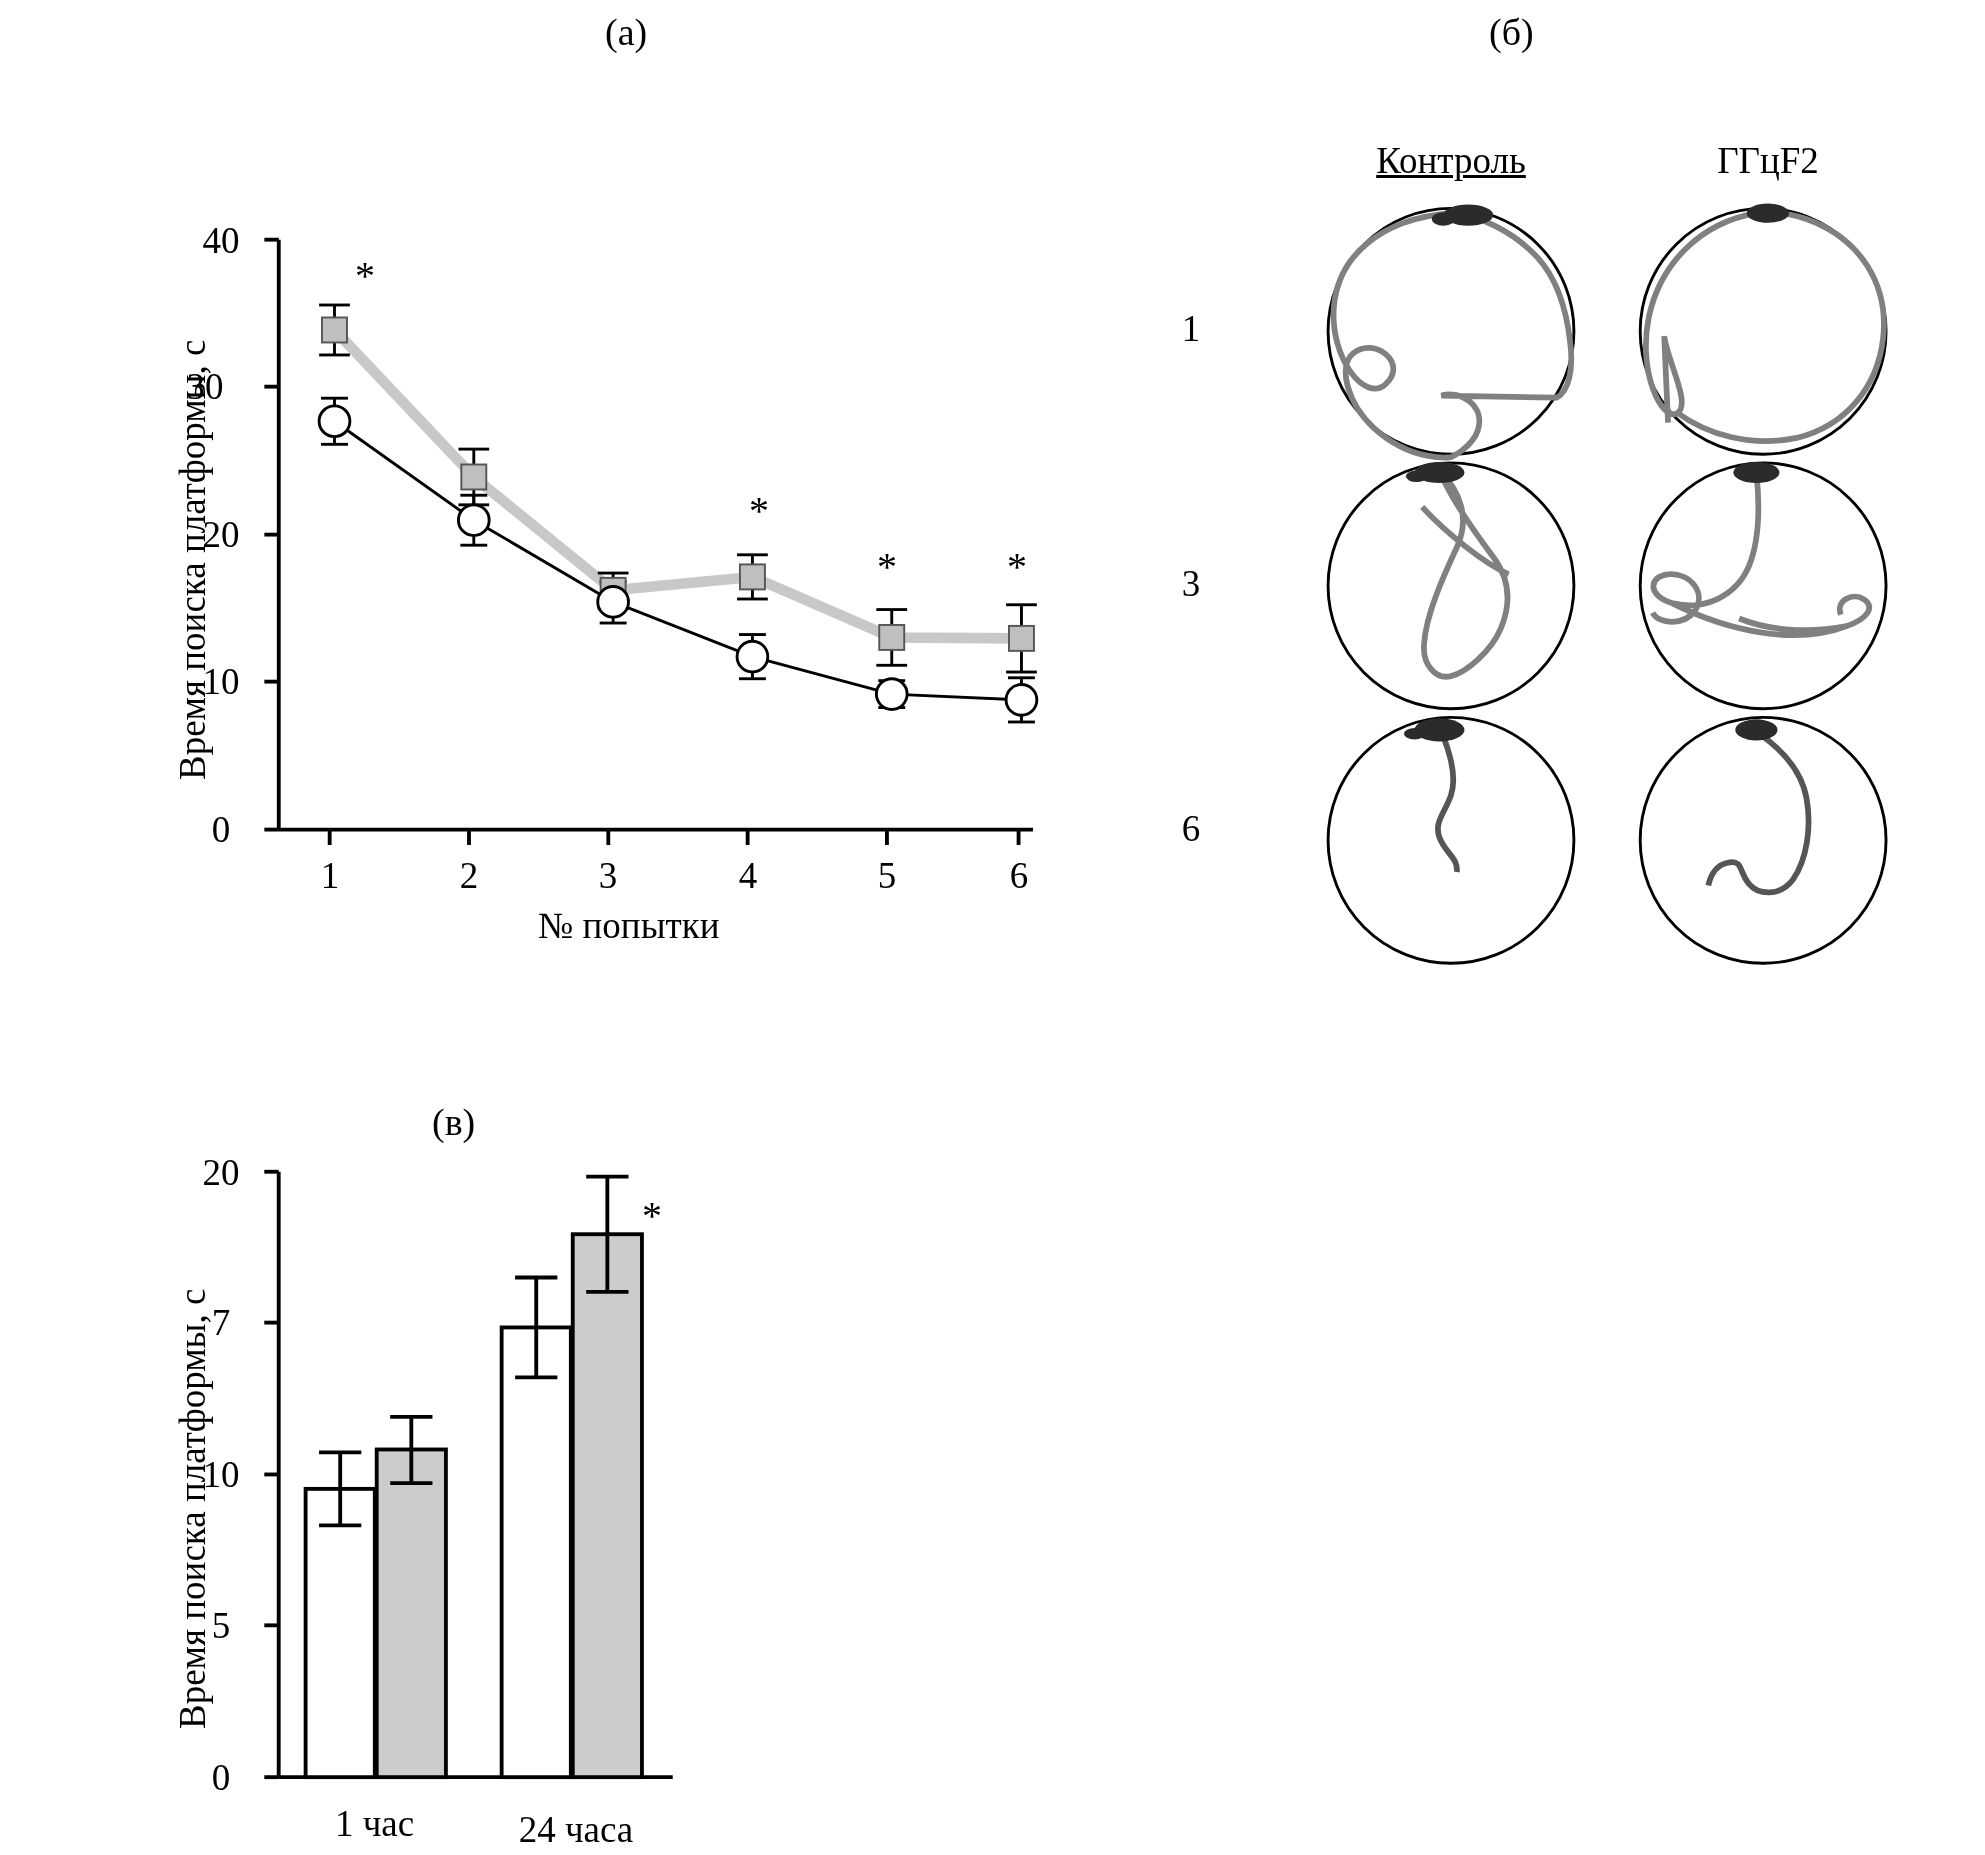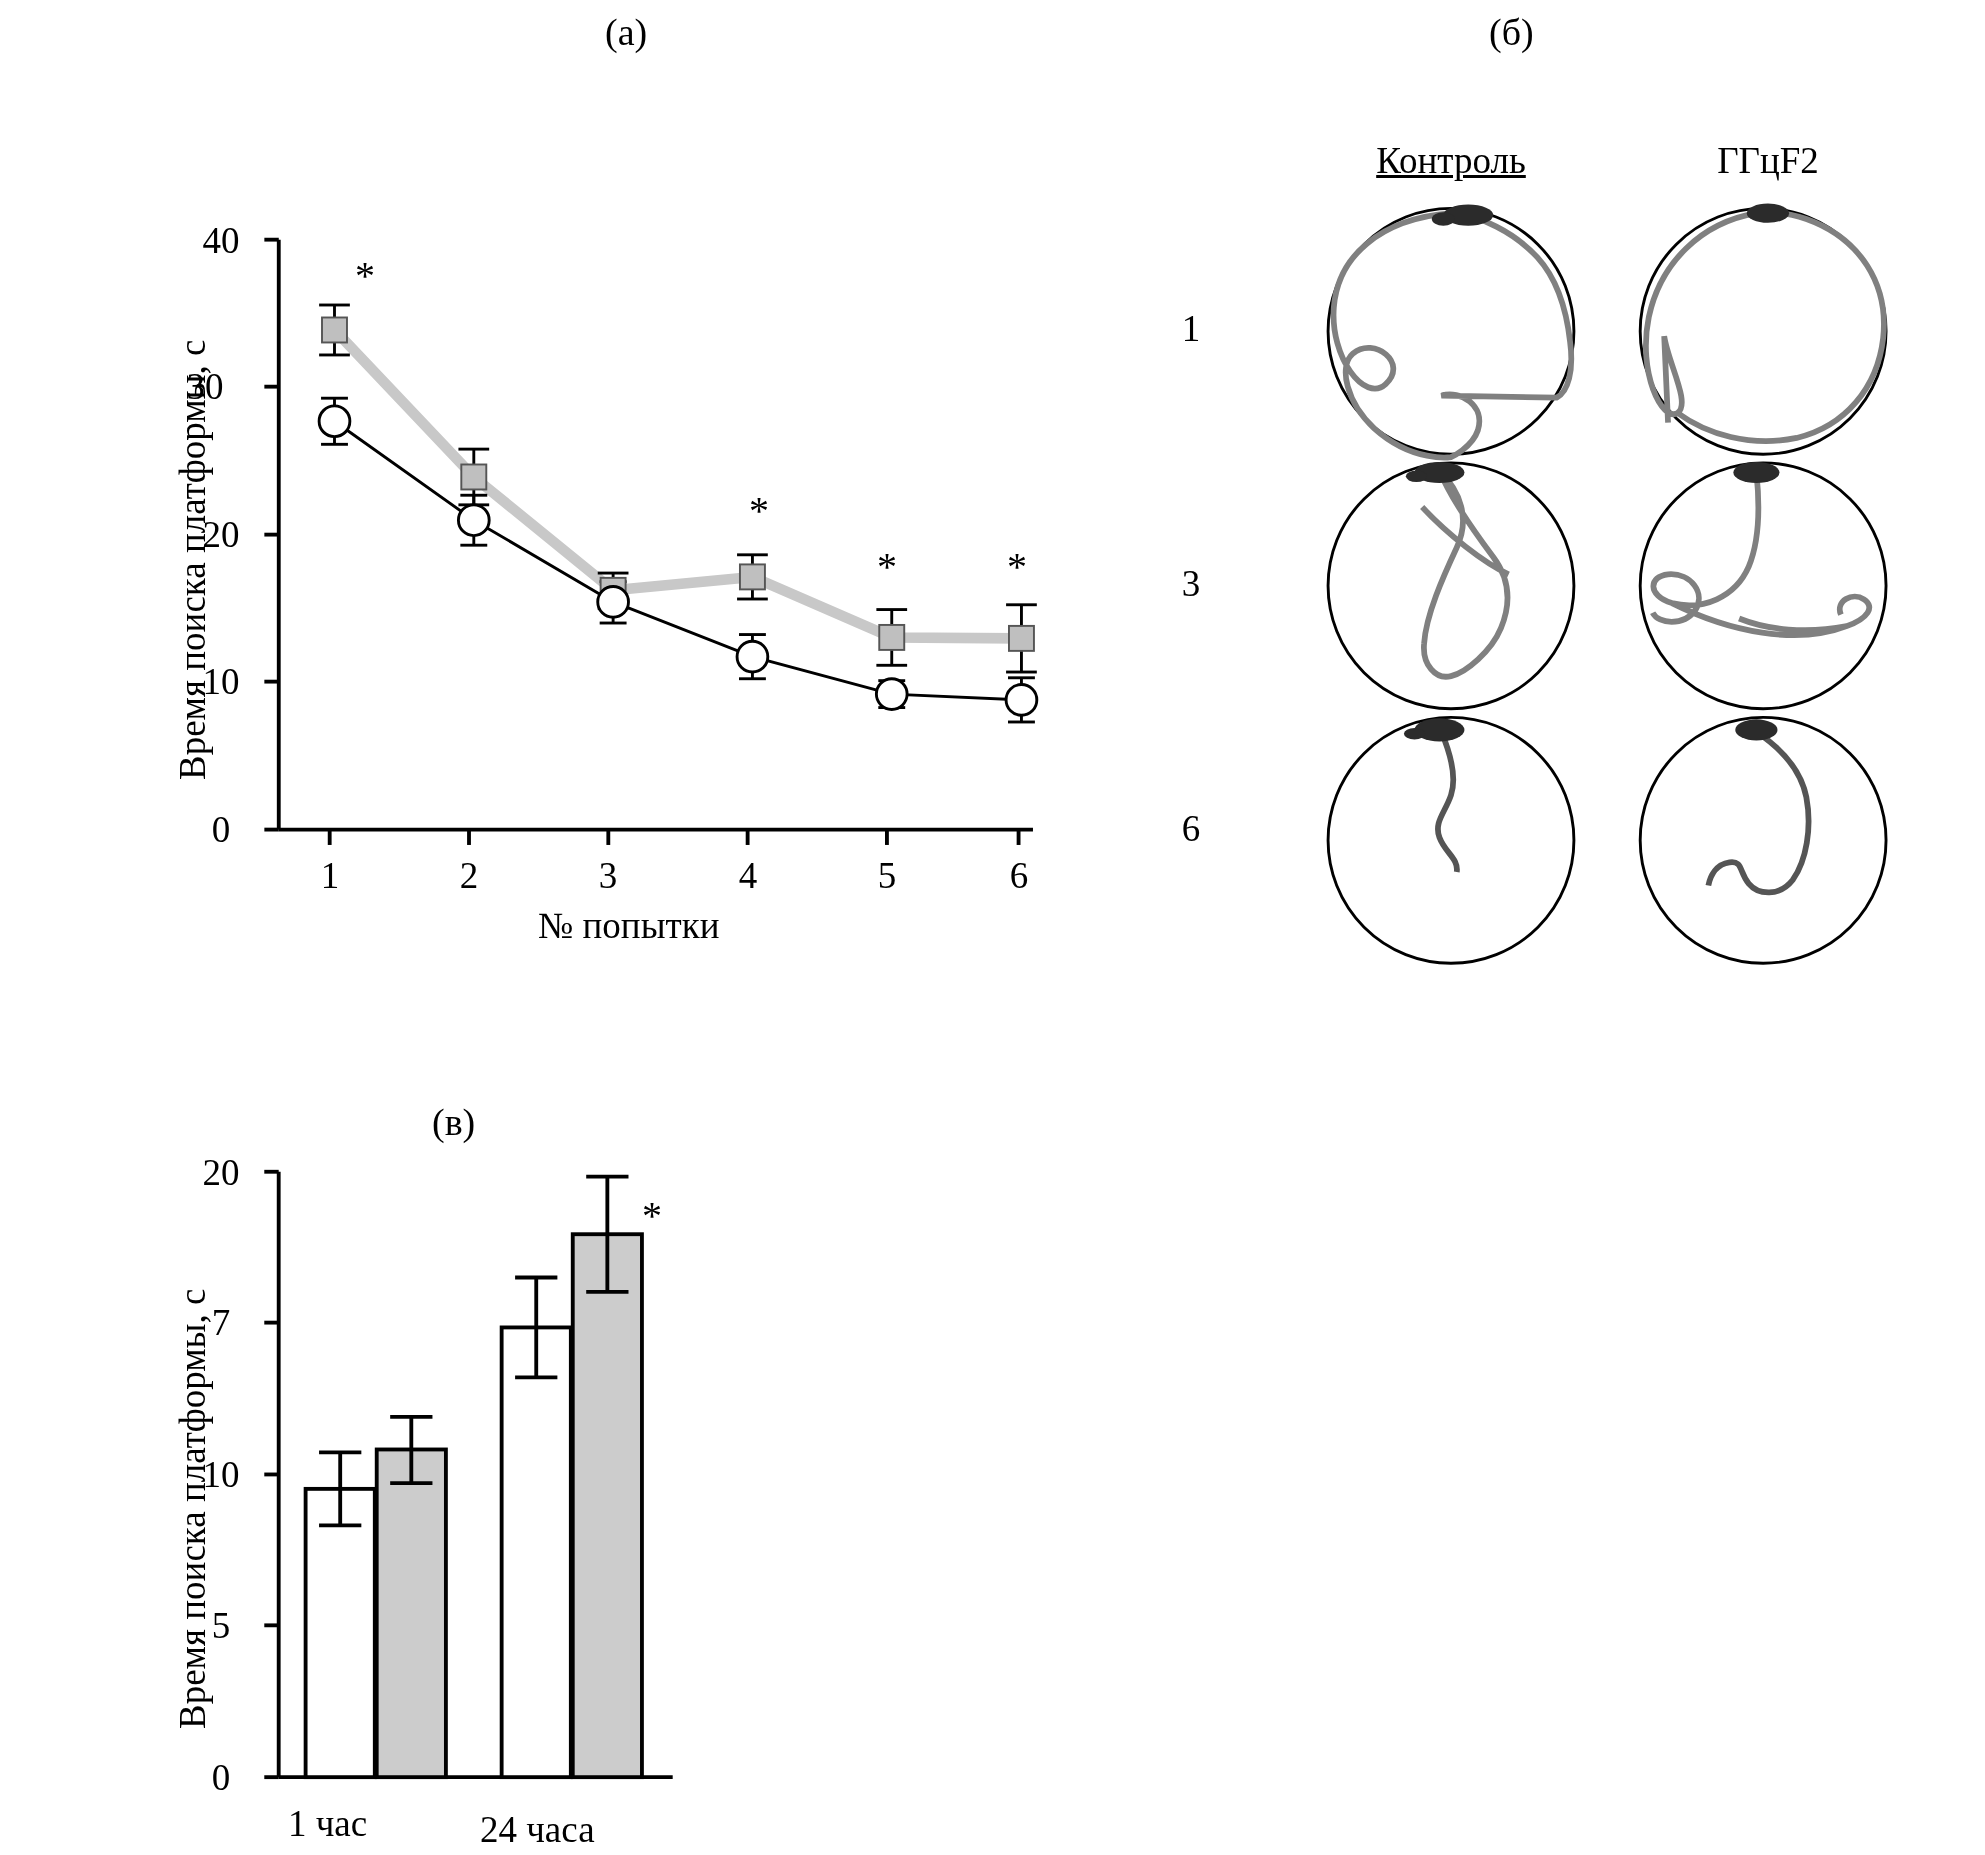--- a/index.html
+++ b/index.html
@@ -35,20 +35,21 @@
     position: absolute;
     transform: rotate(-90deg);
     transform-origin: left top;
     white-space: nowrap;
     font-size: 37px;
   }
   .axis-title-x {
     position: absolute;
     white-space: nowrap;
     font-size: 37px;
+    text-align: center;
   }
   .tick-label {
     position: absolute;
     font-size: 37px;
     text-align: center;
     width: 58px;
   }
   .star {
     position: absolute;
     font-size: 40px;

